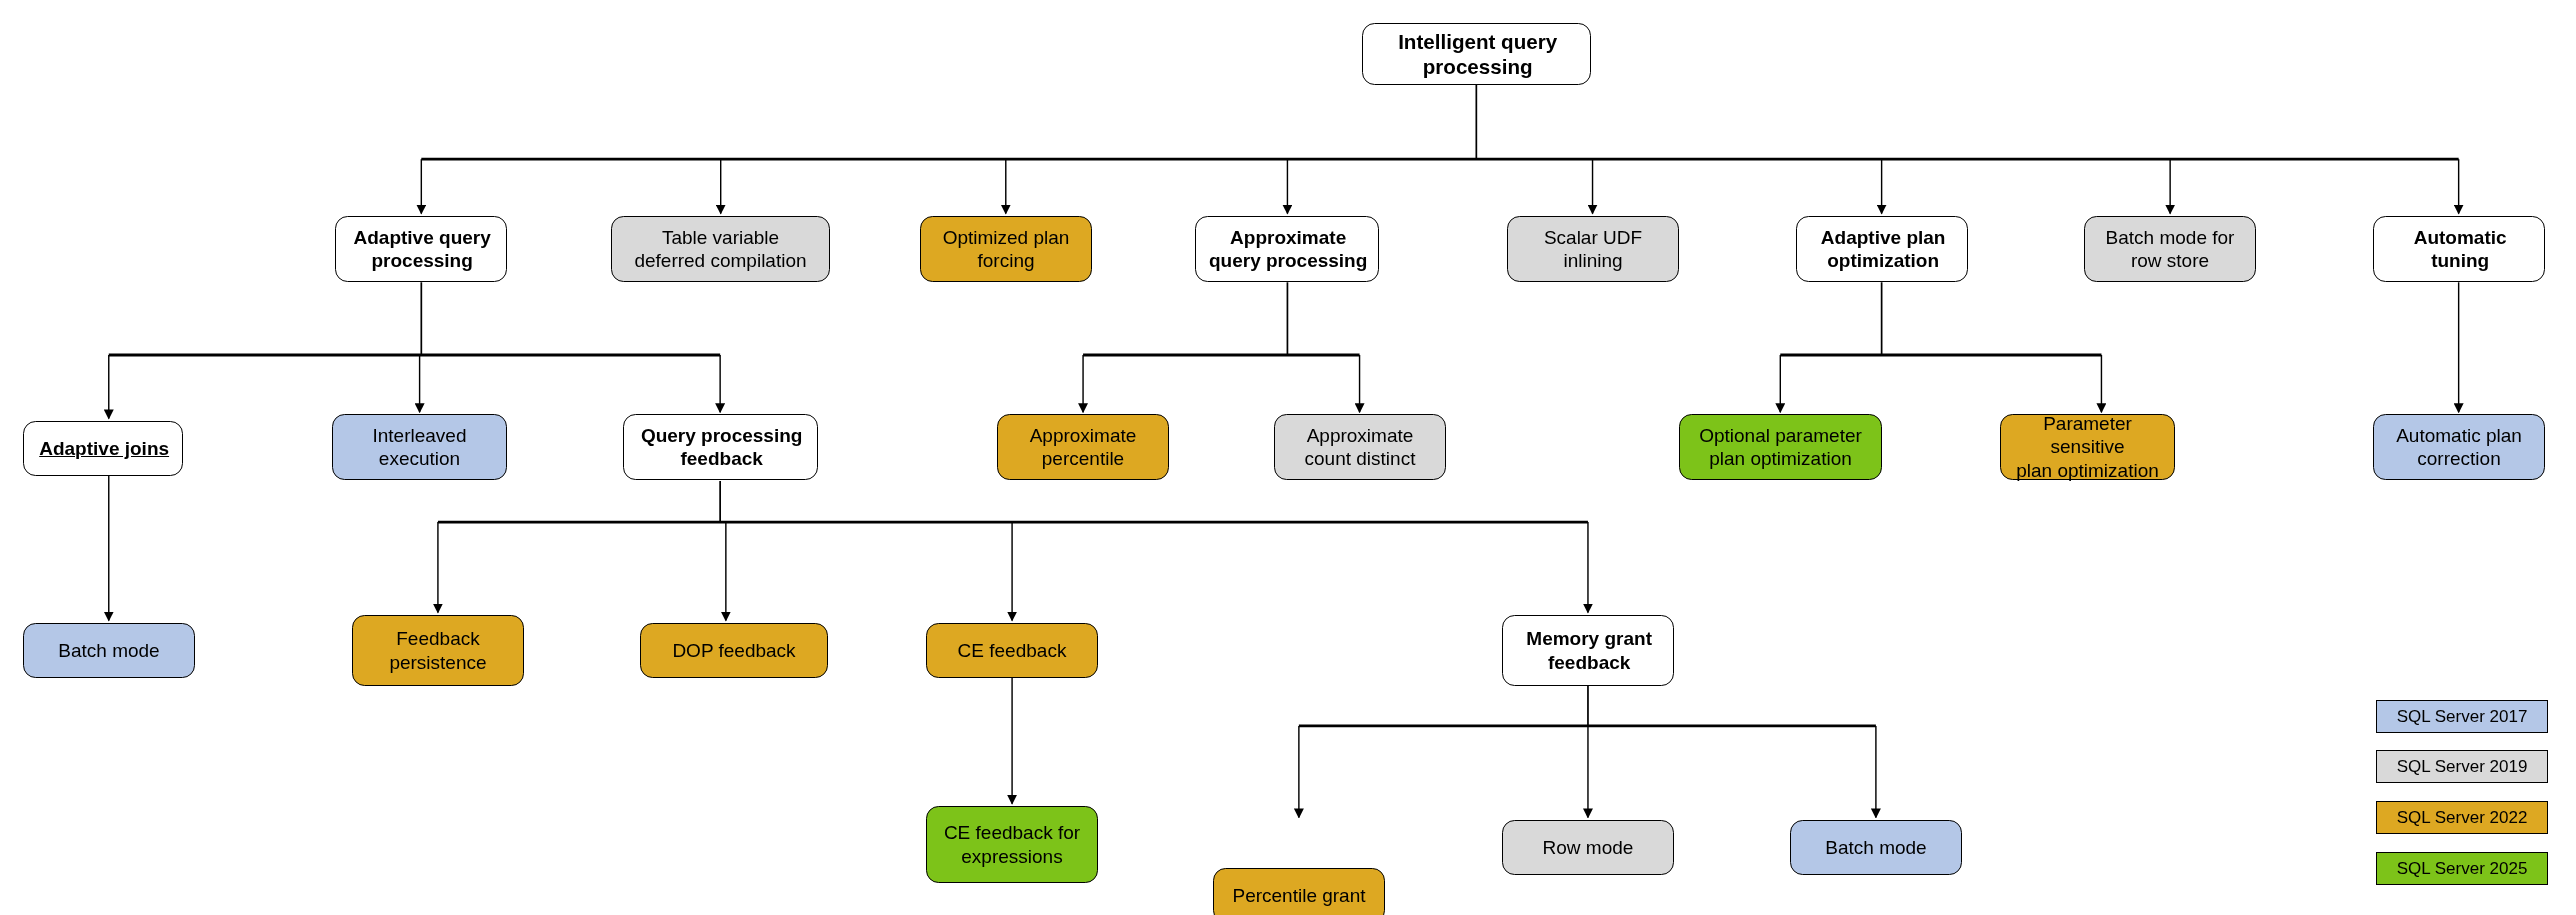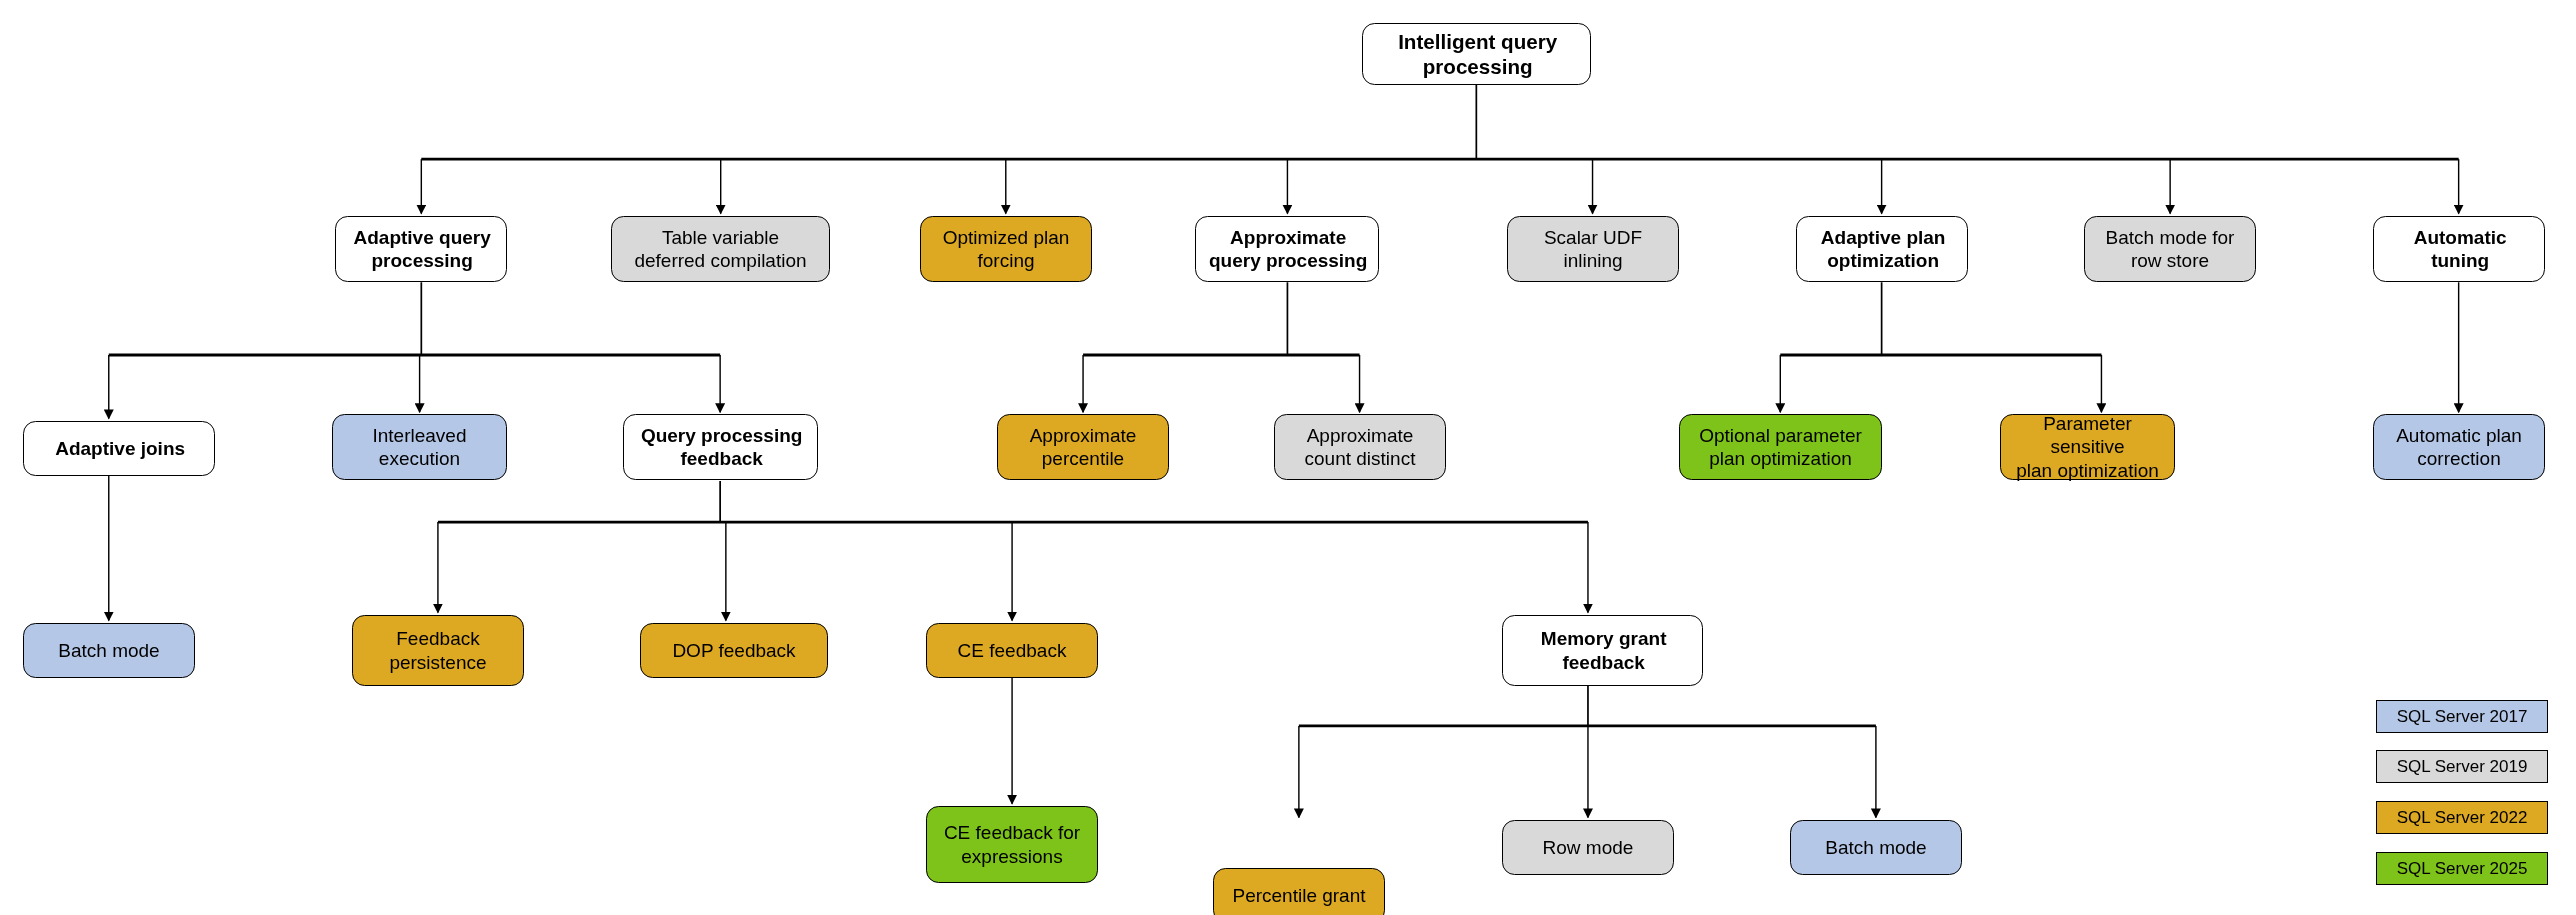--- a/index.html
+++ b/index.html
@@ -141,21 +141,21 @@
 optimization</span>
       </div>
       <div class="node fill-gray" style="left: 2084px; top: 216px; width: 172px; height: 66px; font-size: 19px;">
         <span class="label">Batch mode for
 row store</span>
       </div>
       <div class="node fill-white" style="left: 2373px; top: 216px; width: 172px; height: 66px; font-size: 19px;">
         <span class="label">Automatic
 tuning</span>
       </div>
-      <div class="node fill-white" style="left: 23px; top: 421px; width: 192px; height: 55px; font-size: 19px;">
+      <div class="node fill-white" style="left: 23px; top: 421px; width: 160px; height: 55px; font-size: 19px; text-decoration: underline;">
         <span class="label">Adaptive joins</span>
       </div>
       <div class="node fill-blue" style="left: 332px; top: 414px; width: 175px; height: 66px; font-size: 19px;">
         <span class="label">Interleaved
 execution</span>
       </div>
       <div class="node fill-white" style="left: 623px; top: 414px; width: 195px; height: 66px; font-size: 19px;">
         <span class="label">Query processing
 feedback</span>
       </div>
@@ -185,21 +185,21 @@
       <div class="node fill-orange" style="left: 352px; top: 615px; width: 172px; height: 71px; font-size: 19px;">
         <span class="label">Feedback
 persistence</span>
       </div>
       <div class="node fill-orange" style="left: 640px; top: 623px; width: 188px; height: 55px; font-size: 19px;">
         <span class="label">DOP feedback</span>
       </div>
       <div class="node fill-orange" style="left: 926px; top: 623px; width: 172px; height: 55px; font-size: 19px;">
         <span class="label">CE feedback</span>
       </div>
-      <div class="node fill-white" style="left: 1502px; top: 615px; width: 201px; height: 71px; font-size: 19px;">
+      <div class="node fill-white" style="left: 1502px; top: 615px; width: 172px; height: 71px; font-size: 19px;">
         <span class="label">Memory grant
 feedback</span>
       </div>
       <div class="node fill-green" style="left: 926px; top: 806px; width: 172px; height: 77px; font-size: 19px;">
         <span class="label">CE feedback for
 expressions</span>
       </div>
       <div class="node fill-orange" style="left: 1213px; top: 820px; width: 172px; height: 55px; font-size: 19px; margin-top: 48px;">
         <span class="label">Percentile grant</span>
       </div>

